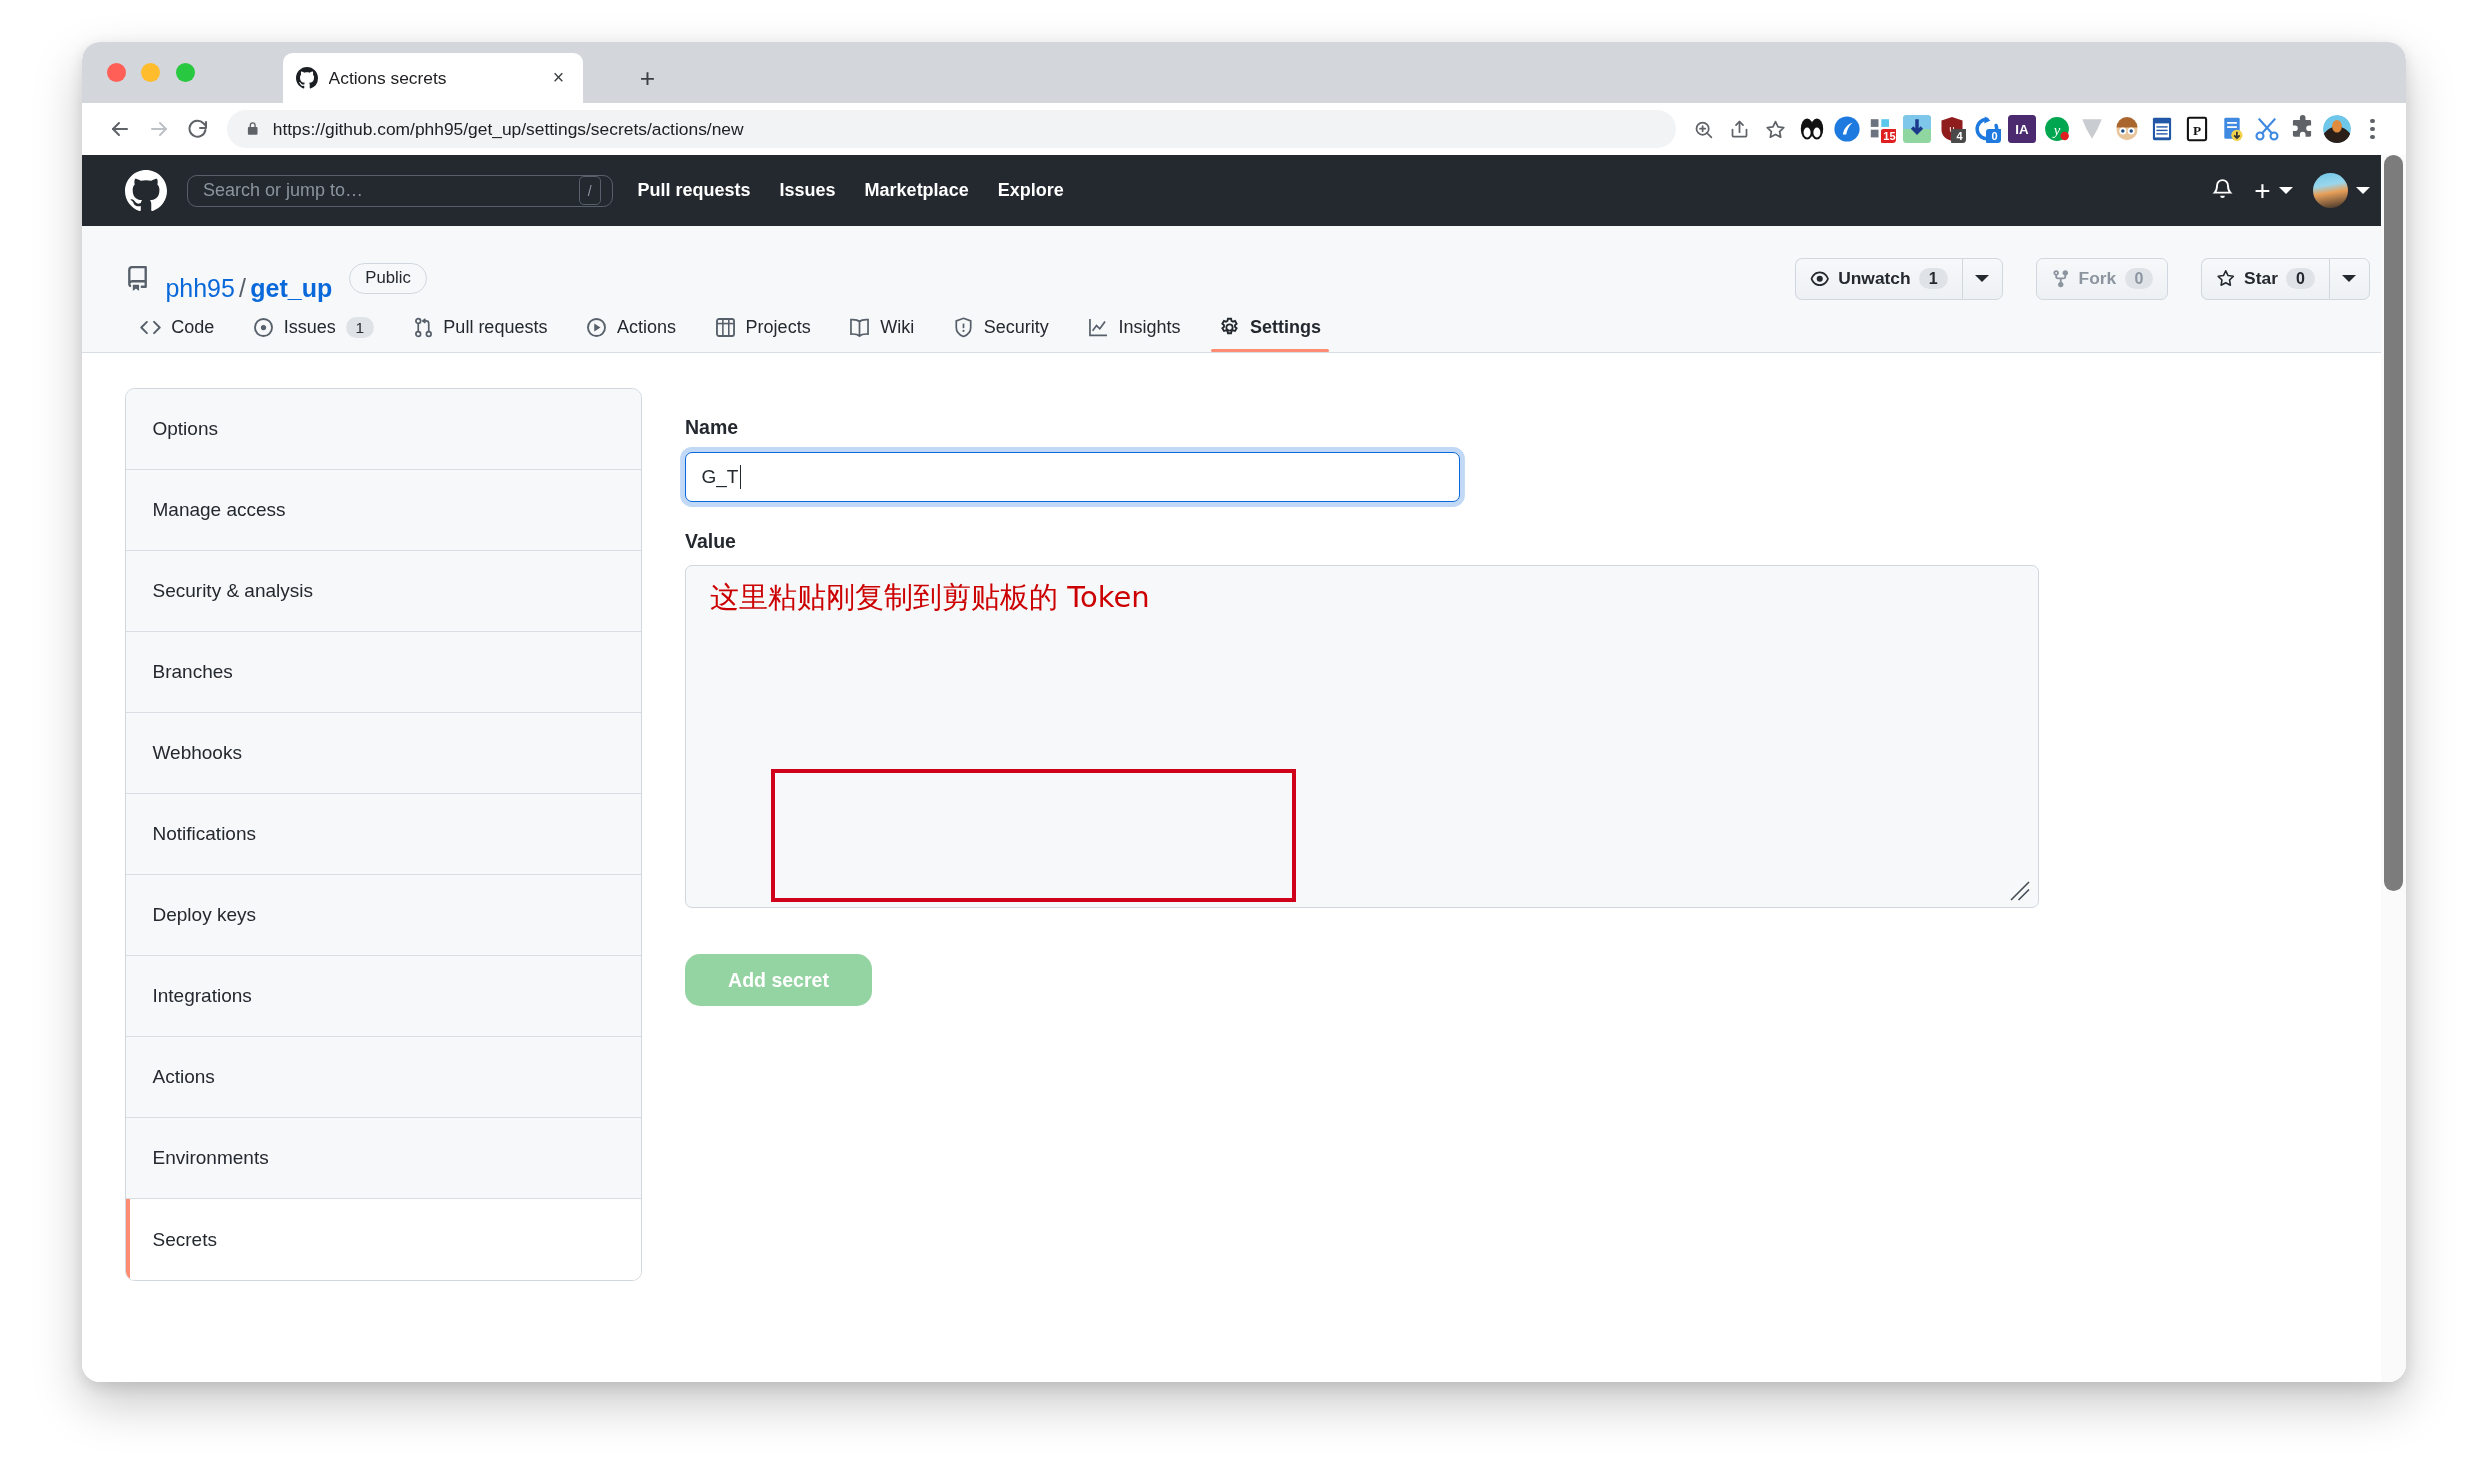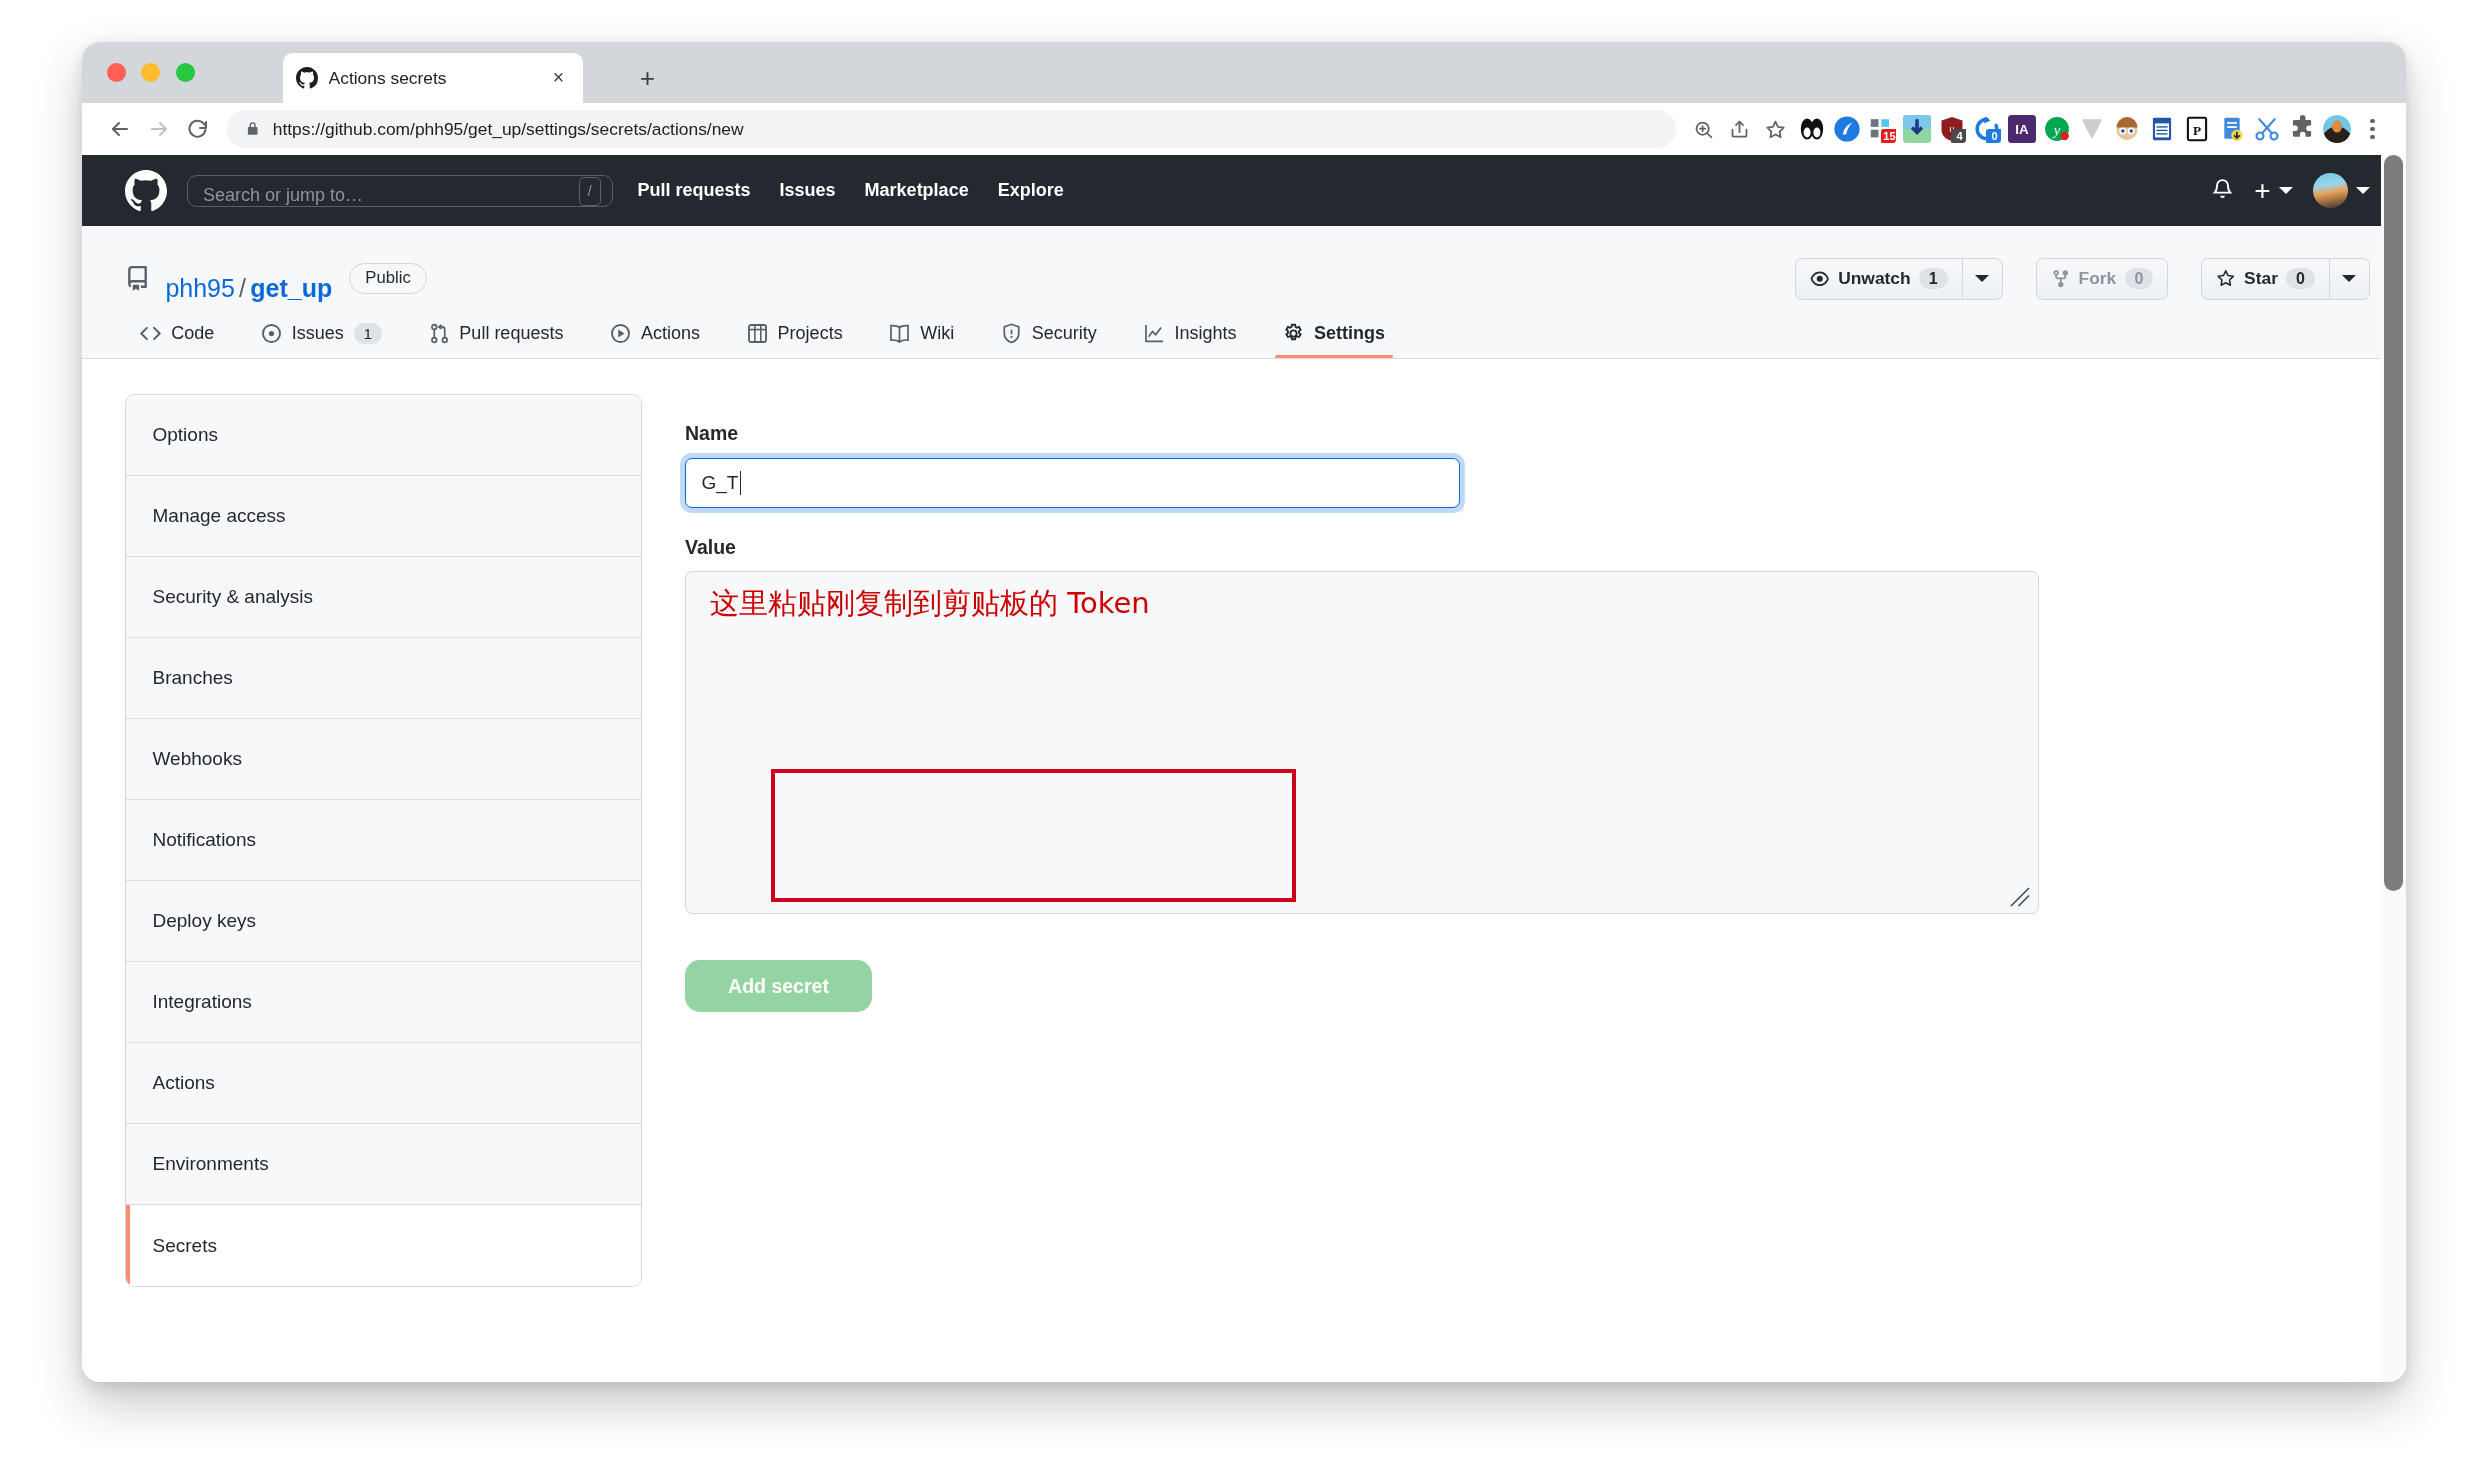--- a/index.html
+++ b/index.html
@@ -169,21 +169,21 @@
     padding: 0 36px 0 43px;
     box-sizing: border-box;
   }
   .gh-logo { width: 42px; height: 42px; flex: 0 0 auto; margin-right: 19.5px; }
   .gh-search {
     width: 426px;
     height: 32px;
     border: 0.7px solid #57606a;
     border-radius: 9.8px;
     display: flex;
-    align-items: flex-end;
+    align-items: center;
     padding: 0 11px 0 15.4px;
     box-sizing: border-box;
     margin-right: 25px;
     flex: 0 0 auto;
     gap: 8px;
   }
   .gh-search-ph { flex: 1; color: #8b949e; font-size: 18px; }
   .slash-key {
     width: 19.5px; height: 26.5px;
     border: 0.7px solid #57606a;
@@ -266,22 +266,22 @@
   }
   .btn.muted .count { color: #8c959f; }
   .btn-group { display: flex; }
   .btn-group .btn:first-child { border-radius: 7px 0 0 7px; border-right: none; }
   .btn-group .btn:last-child { border-radius: 0 7px 7px 0; padding: 0 12.6px; }
 
   
   .repo-tabs {
     display: flex;
     align-items: flex-end;
-    gap: 16px;
-    margin-top: 20px;
+    gap: 8px;
+    margin-top: 14px;
     padding-left: 0;
   }
   .repo-tab {
     display: flex;
     align-items: center;
     gap: 9.8px;
     padding: 0 15.4px 14px 15.4px;
     font-size: 18px;
     color: #24292f;
     position: relative;

